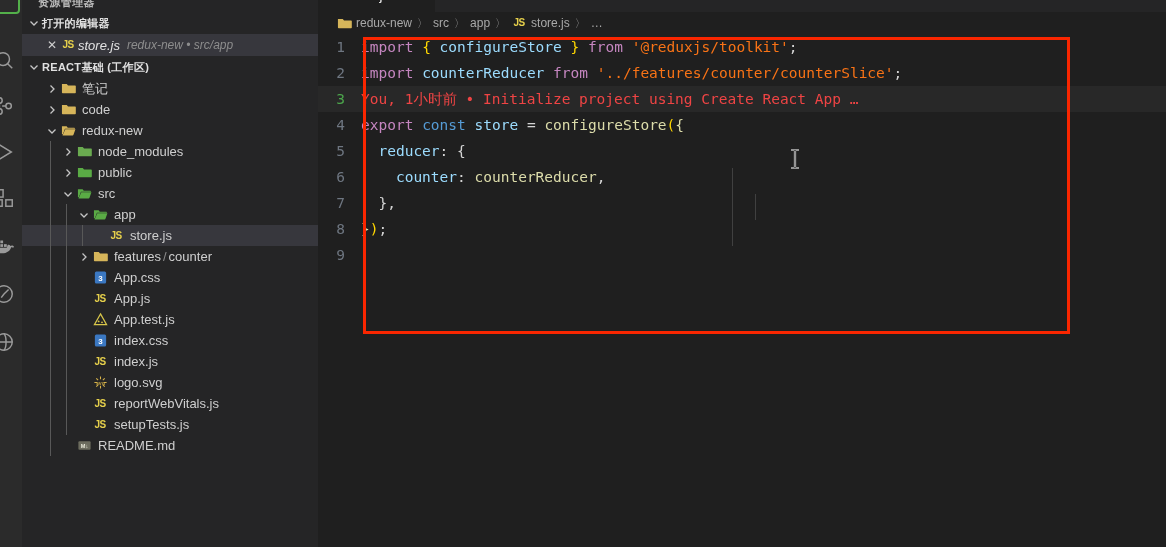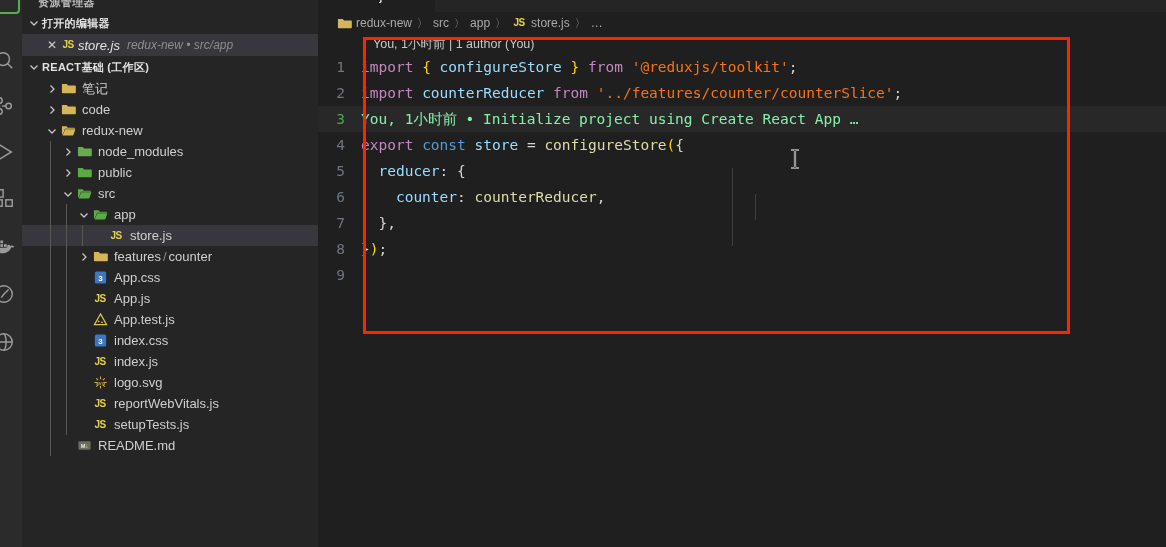--- a/index.html
+++ b/index.html
@@ -205,21 +205,21 @@
   .cline.current {
     background: #282828;
   }
   .cline.current::after {
     content: "";
     position: absolute; left: 0; right: -800px; top: 0; bottom: 0;
     background: #282828;
     z-index: -1;
   }
   .blame-inline {
-    color: #86efac;
+    color: #ef4444;
     line-height: 26px;
     font-family: "DejaVu Sans Mono", "Liberation Mono", monospace;
     font-size: 14.5px;
   }
   
   .t-kw    { color: #c586c0; }
   .t-var   { color: #9cdcfe; }
   .t-brace { color: #dcdcaa; }
   .t-str   { color: #f97316; }
   .t-fn    { color: #dcdcaa; }
@@ -675,21 +675,20 @@
           <span class="ic ic-js">JS</span>
           <span>store.js</span>
         </span>
         <span class="bc-sep">〉</span>
         <span class="bc-item">
           <span>…</span>
         </span>
       </div>
 
     <div class="code-area">
-      <div class="blame-header">You, 1小时前 | 1 author (You)</div>
       <div id="code-lines">
           <div class="cline">
             <div class="gutter">1</div>
             <div class="ctext"><span class="t-kw">import</span><span class="t-white"> </span><span class="t-yellow">{</span><span class="t-white"> </span><span class="t-var">configureStore</span><span class="t-white"> </span><span class="t-yellow">}</span><span class="t-white"> </span><span class="t-kw">from</span><span class="t-white"> </span><span class="t-str">'@reduxjs/toolkit'</span><span class="t-white">;</span></div>
           </div>
           <div class="cline">
             <div class="gutter">2</div>
             <div class="ctext"><span class="t-kw">import</span><span class="t-white"> </span><span class="t-var">counterReducer</span><span class="t-white"> </span><span class="t-kw">from</span><span class="t-white"> </span><span class="t-str">'../features/counter/counterSlice'</span><span class="t-white">;</span></div>
           </div>
           <div class="cline current">

